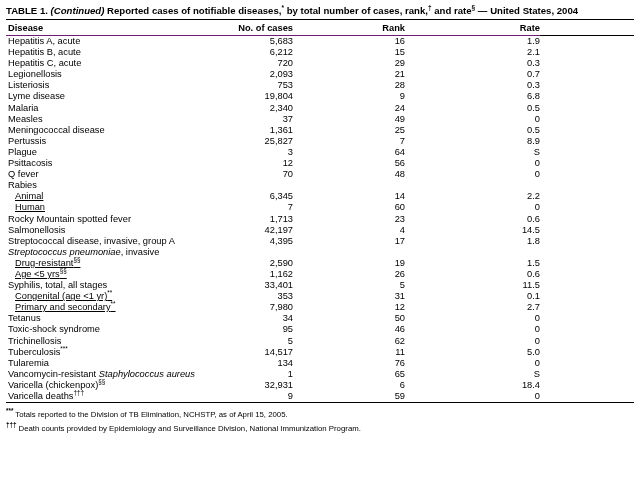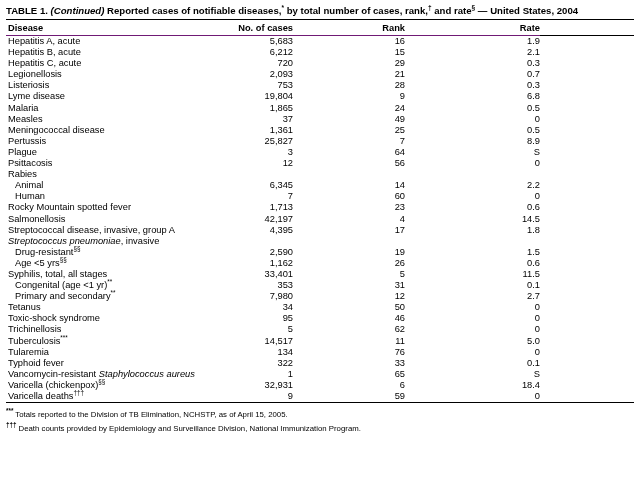--- a/index.html
+++ b/index.html
@@ -33,21 +33,21 @@
   }
   thead th.disease { text-align: left; padding-left: 2px; }
   thead th.spacer { border-bottom: 1px solid #000; }
 
   td {
     font-size: 9.3px; line-height: 11.1px; padding: 0;
     white-space: nowrap; overflow: visible;
   }
   td.num { text-align: right; }
   td.disease { padding-left: 2px; }
-  td.disease.indent { padding-left: 9px; }
+  td.disease.indent { padding-left: 9px; text-decoration: underline; }
   td.disease i { font-style: italic; }
 
   .footnotes { margin-top: 3px; font-size: 7.8px; line-height: 10.5px; }
   .footnote .marker { font-weight: 700; font-size: 6.3px; vertical-align: super; margin-right: 2px; }
 </style>
 </head>
 <body>
 
 <div class="page">
   <div class="title">TABLE 1. <i>(Continued)</i> Reported cases of notifiable diseases,<sup>*</sup> by total number of cases, rank,<sup>†</sup> and rate<sup>§</sup> — United States, 2004</div>
@@ -107,21 +107,21 @@
         </tr>
         <tr>
           <td class="disease">Lyme disease</td>
           <td class="num">19,804</td>
           <td class="num">9</td>
           <td class="num">6.8</td>
           <td></td>
         </tr>
         <tr>
           <td class="disease">Malaria</td>
-          <td class="num">1,865</td>
+          <td class="num">2,340</td>
           <td class="num">24</td>
           <td class="num">0.5</td>
           <td></td>
         </tr>
         <tr>
           <td class="disease">Measles</td>
           <td class="num">37</td>
           <td class="num">49</td>
           <td class="num">0</td>
           <td></td>
@@ -148,20 +148,27 @@
           <td></td>
         </tr>
         <tr>
           <td class="disease">Psittacosis</td>
           <td class="num">12</td>
           <td class="num">56</td>
           <td class="num">0</td>
           <td></td>
         </tr>
         <tr>
+          <td class="disease">Q fever</td>
+          <td class="num">70</td>
+          <td class="num">48</td>
+          <td class="num">0</td>
+          <td></td>
+        </tr>
+        <tr>
           <td class="disease">Rabies</td>
           <td class="num"></td>
           <td class="num"></td>
           <td class="num"></td>
           <td></td>
         </tr>
         <tr>
           <td class="disease indent">Animal</td>
           <td class="num">6,345</td>
           <td class="num">14</td>
@@ -264,27 +271,20 @@
           <td class="num">14,517</td>
           <td class="num">11</td>
           <td class="num">5.0</td>
           <td></td>
         </tr>
         <tr>
           <td class="disease">Tularemia</td>
           <td class="num">134</td>
           <td class="num">76</td>
           <td class="num">0</td>
-          <td></td>
-        </tr>
-        <tr>
-          <td class="disease">Typhoid fever</td>
-          <td class="num">322</td>
-          <td class="num">33</td>
-          <td class="num">0.1</td>
           <td></td>
         </tr>
         <tr>
           <td class="disease">Vancomycin-resistant <i>Staphylococcus aureus</i></td>
           <td class="num">1</td>
           <td class="num">65</td>
           <td class="num">S</td>
           <td></td>
         </tr>
         <tr>

